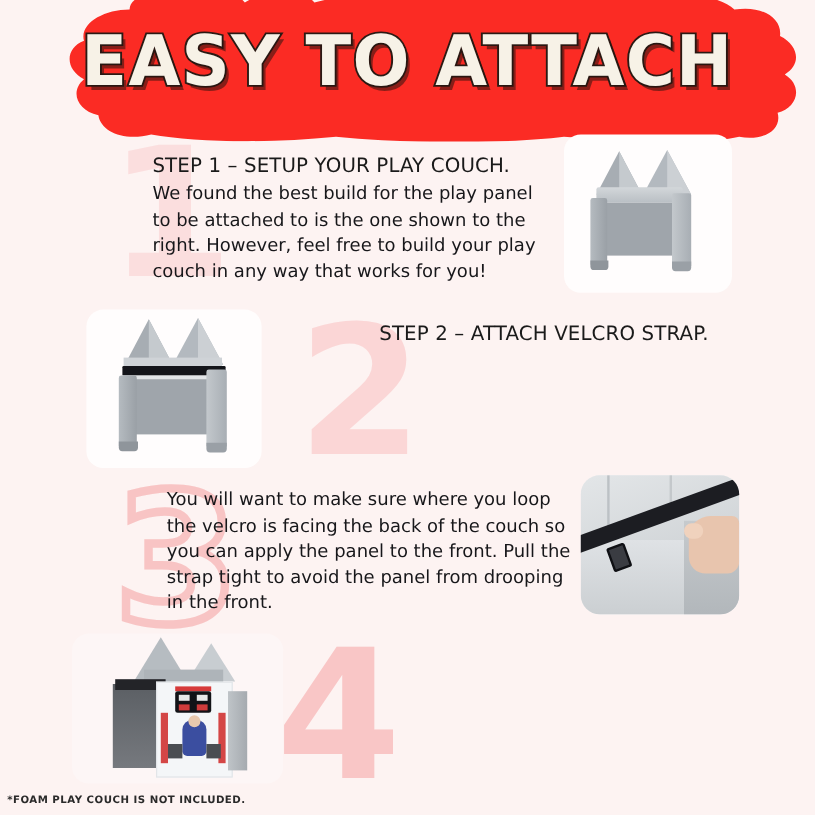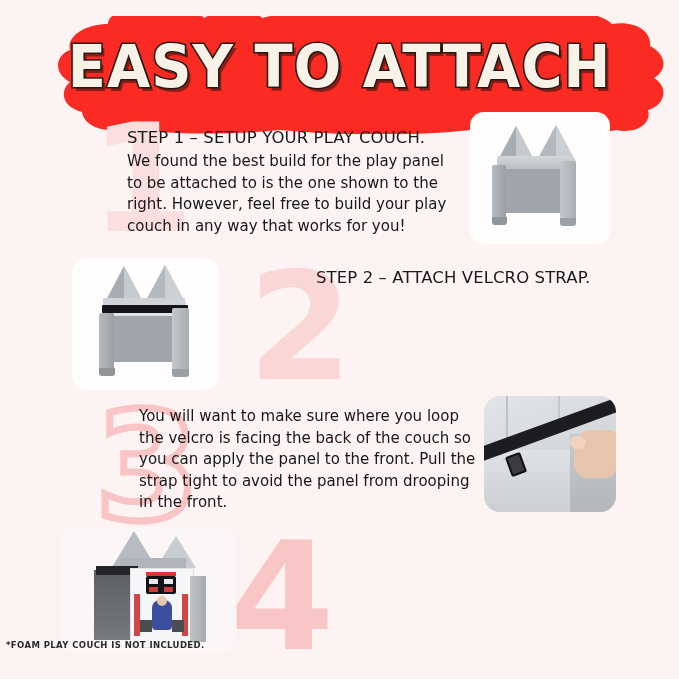--- a/index.html
+++ b/index.html
@@ -15,21 +15,20 @@
     position: relative;
   }
 
   
   .banner-wrap {
     position: absolute;
     left: 0;
     top: 0;
     width: 679px;
     height: 118px;
-    margin-top: 16px;
   }
   .banner-svg {
     position: absolute;
     left: 0;
     top: 0;
   }
   .banner-title {
     position: absolute;
     left: 0;
     top: 14px;
@@ -102,21 +101,21 @@
     inset: 0;
   }
 
   
   .cc { position: absolute; }
 
   
   .footnote {
     position: absolute;
     left: 6px;
-    top: 640px;
+    top: 662px;
     font-family: "DejaVu Sans", sans-serif;
     font-size: 8.5px;
     letter-spacing: 0.4px;
     color: #2a2a2a;
     font-weight: bold;
   }
 </style>
 </head>
 <body>
 

